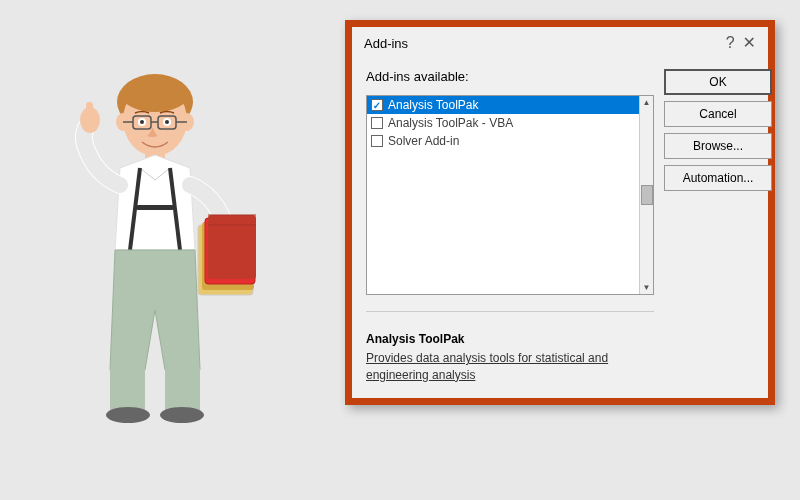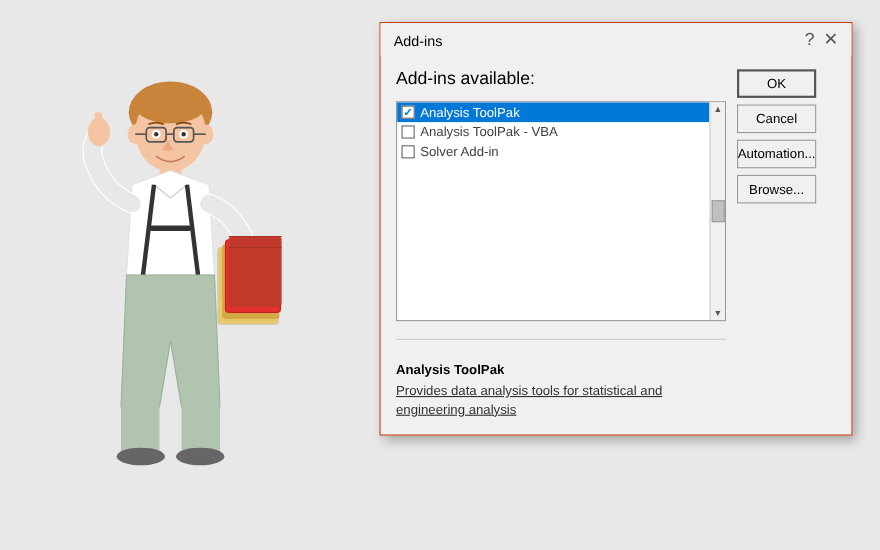--- a/index.html
+++ b/index.html
@@ -31,21 +31,21 @@
       height: 420px;
     }
 
     
     .dialog {
       position: absolute;
       left: 345px;
       top: 20px;
       width: 430px;
       background: #f0f0f0;
-      border: 1px solid #c2410c;
+      border: 7px solid #c2410c;
       box-shadow: 4px 4px 10px rgba(0,0,0,0.3);
     }
 
     .dialog-titlebar {
       background: #f0f0f0;
       padding: 8px 12px 6px 12px;
       display: flex;
       align-items: center;
       justify-content: space-between;
       border-bottom: none;
@@ -84,21 +84,21 @@
     }
 
     .dialog-right {
       display: flex;
       flex-direction: column;
       gap: 6px;
       width: 90px;
     }
 
     .section-label {
-      font-size: 16px;
+      font-size: 13px;
       color: #000;
       margin-bottom: 3px;
     }
 
     .listbox-container {
       border: 1px solid #999;
       background: #fff;
       height: 200px;
       display: flex;
       overflow: hidden;
@@ -186,21 +186,21 @@
     }
 
     .info-desc {
       font-size: 12px;
       color: #333;
       line-height: 1.4;
       text-decoration: underline;
     }
 
     .dialog-button {
-      width: 72px;
+      width: 108px;
       height: 26px;
       background: #f0f0f0;
       border: 1px solid #999;
       cursor: pointer;
       font-size: 12px;
       color: #000;
       text-align: center;
       display: flex;
       align-items: center;
       justify-content: center;
@@ -342,17 +342,17 @@
       <div class="separator-line"></div>
       <div class="info-section">
         <div class="info-name">Analysis ToolPak</div>
         <div class="info-desc">Provides data analysis tools for statistical and engineering analysis</div>
       </div>
     </div>
 
     <div class="dialog-right">
       <button class="dialog-button primary">OK</button>
       <button class="dialog-button">Cancel</button>
+      <button class="dialog-button">Browse...</button>
       <button class="dialog-button">Automation...</button>
-      <button class="dialog-button">Browse...</button>
     </div>
   </div>
 </div>
 
 </body></html>

